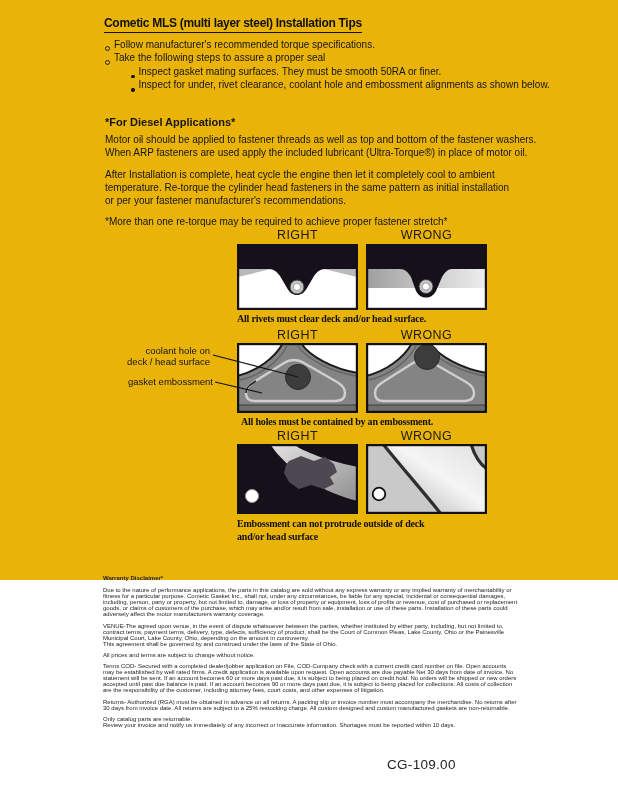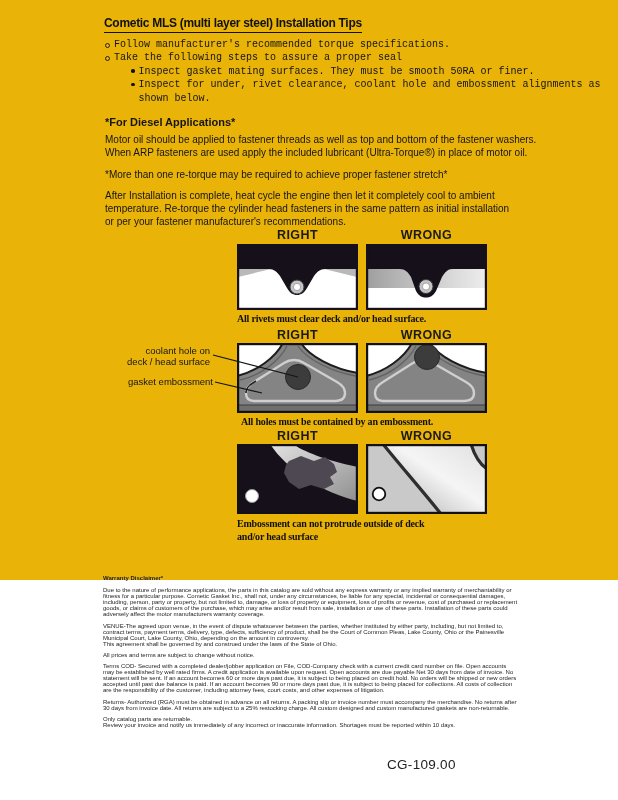--- a/index.html
+++ b/index.html
@@ -3,30 +3,30 @@
 <meta charset="utf-8">
 <style>
   html,body{margin:0;padding:0;background:#ffffff;}
   body{width:618px;height:800px;overflow:hidden;font-family:"Liberation Sans",sans-serif;color:#151515;}
   .sheet{position:relative;width:618px;height:580px;background:#eab308;}
 
   .title{position:absolute;left:104px;top:16px;margin:0;font-size:12px;font-weight:bold;
          letter-spacing:-0.3px;color:#111;border-bottom:1.6px solid #111;padding-bottom:2px;display:inline-block;}
 
   .tips{position:absolute;left:105px;top:38px;width:505px;font-size:10px;line-height:13.4px;}
-  .b-row{display:flex;align-items:flex-start;font-family:Liberation Mono, monospace;}
+  .b-row{display:flex;align-items:flex-end;}
   .b-circ{flex:0 0 auto;width:3px;height:3px;border:1px solid #222;border-radius:50%;margin:4.5px 4px 0 0;}
   .b-dot{flex:0 0 auto;width:3.5px;height:3.5px;background:#111;border-radius:50%;margin:4.5px 4px 0 0;}
   .sub{margin-left:26px;}
 
   .diesel{position:absolute;left:105px;top:116px;width:452px;font-size:10px;line-height:13.2px;}
   .d-head{font-weight:bold;font-size:11px;margin:0 0 4px 0;}
   .diesel p{margin:0 0 8px 0;white-space:pre-line;}
 
-  .fig-label{position:absolute;width:121px;text-align:center;font-size:12.5px;font-weight:bold;letter-spacing:0.4px;color:#1a1a1a;}
+  .fig-label{position:absolute;width:121px;text-align:center;font-size:12.5px;font-weight:normal;letter-spacing:0.4px;color:#1a1a1a;}
   .fig-box{position:absolute;width:121px;line-height:0;}
   .fig-box svg{display:block;}
   .fig-caption{position:absolute;font-size:10px;font-weight:bold;letter-spacing:-0.2px;color:#111;line-height:12.5px;white-space:pre-line;font-family:Liberation Serif, serif;}
   .side-label{position:absolute;text-align:right;font-size:9.5px;line-height:11px;color:#151515;white-space:pre-line;}
   .leader{position:absolute;overflow:visible;}
 
   .disclaimer{position:absolute;left:103px;top:575px;width:416px;font-size:6px;line-height:6.1px;color:#1e1e1e;}
   .disc-head{font-weight:bold;margin:0 0 6px 0;}
   .disc-p{margin:0 0 5px 0;white-space:pre-line;}
 
@@ -57,24 +57,24 @@
         <span class="b-dot"></span>
         <span>Inspect for under, rivet clearance, coolant hole and embossment alignments as shown below.</span>
       </div>
     </div>
   </div>
 
   <div class="diesel">
     <div class="d-head">*For Diesel Applications*</div>
     <p>Motor oil should be applied to fastener threads as well as top and bottom of the fastener washers.
 When ARP fasteners are used apply the included lubricant (Ultra-Torque®) in place of motor oil.</p>
-    <p>*More than one re-torque may be required to achieve proper fastener stretch*</p>
     <p>After Installation is complete, heat cycle the engine then let it completely cool to ambient
 temperature. Re-torque the cylinder head fasteners in the same pattern as initial installation
 or per your fastener manufacturer's recommendations.</p>
+    <p>*More than one re-torque may be required to achieve proper fastener stretch*</p>
   </div>
 
   <div class="fig-label" style="left:237px;top:228px">RIGHT</div>
   <div class="fig-label" style="left:366px;top:228px">WRONG</div>
 
   <div class="fig-box" style="left:237px;top:244px">
     <svg width="121" height="66" viewBox="0 0 121 66">
       <rect width="121" height="66" fill="#ffffff"></rect>
       <polygon points="1,25 34,25 1,33" fill="#b9b9b9"></polygon>
       <polygon points="120,25 87,25 120,33" fill="#b9b9b9"></polygon>

